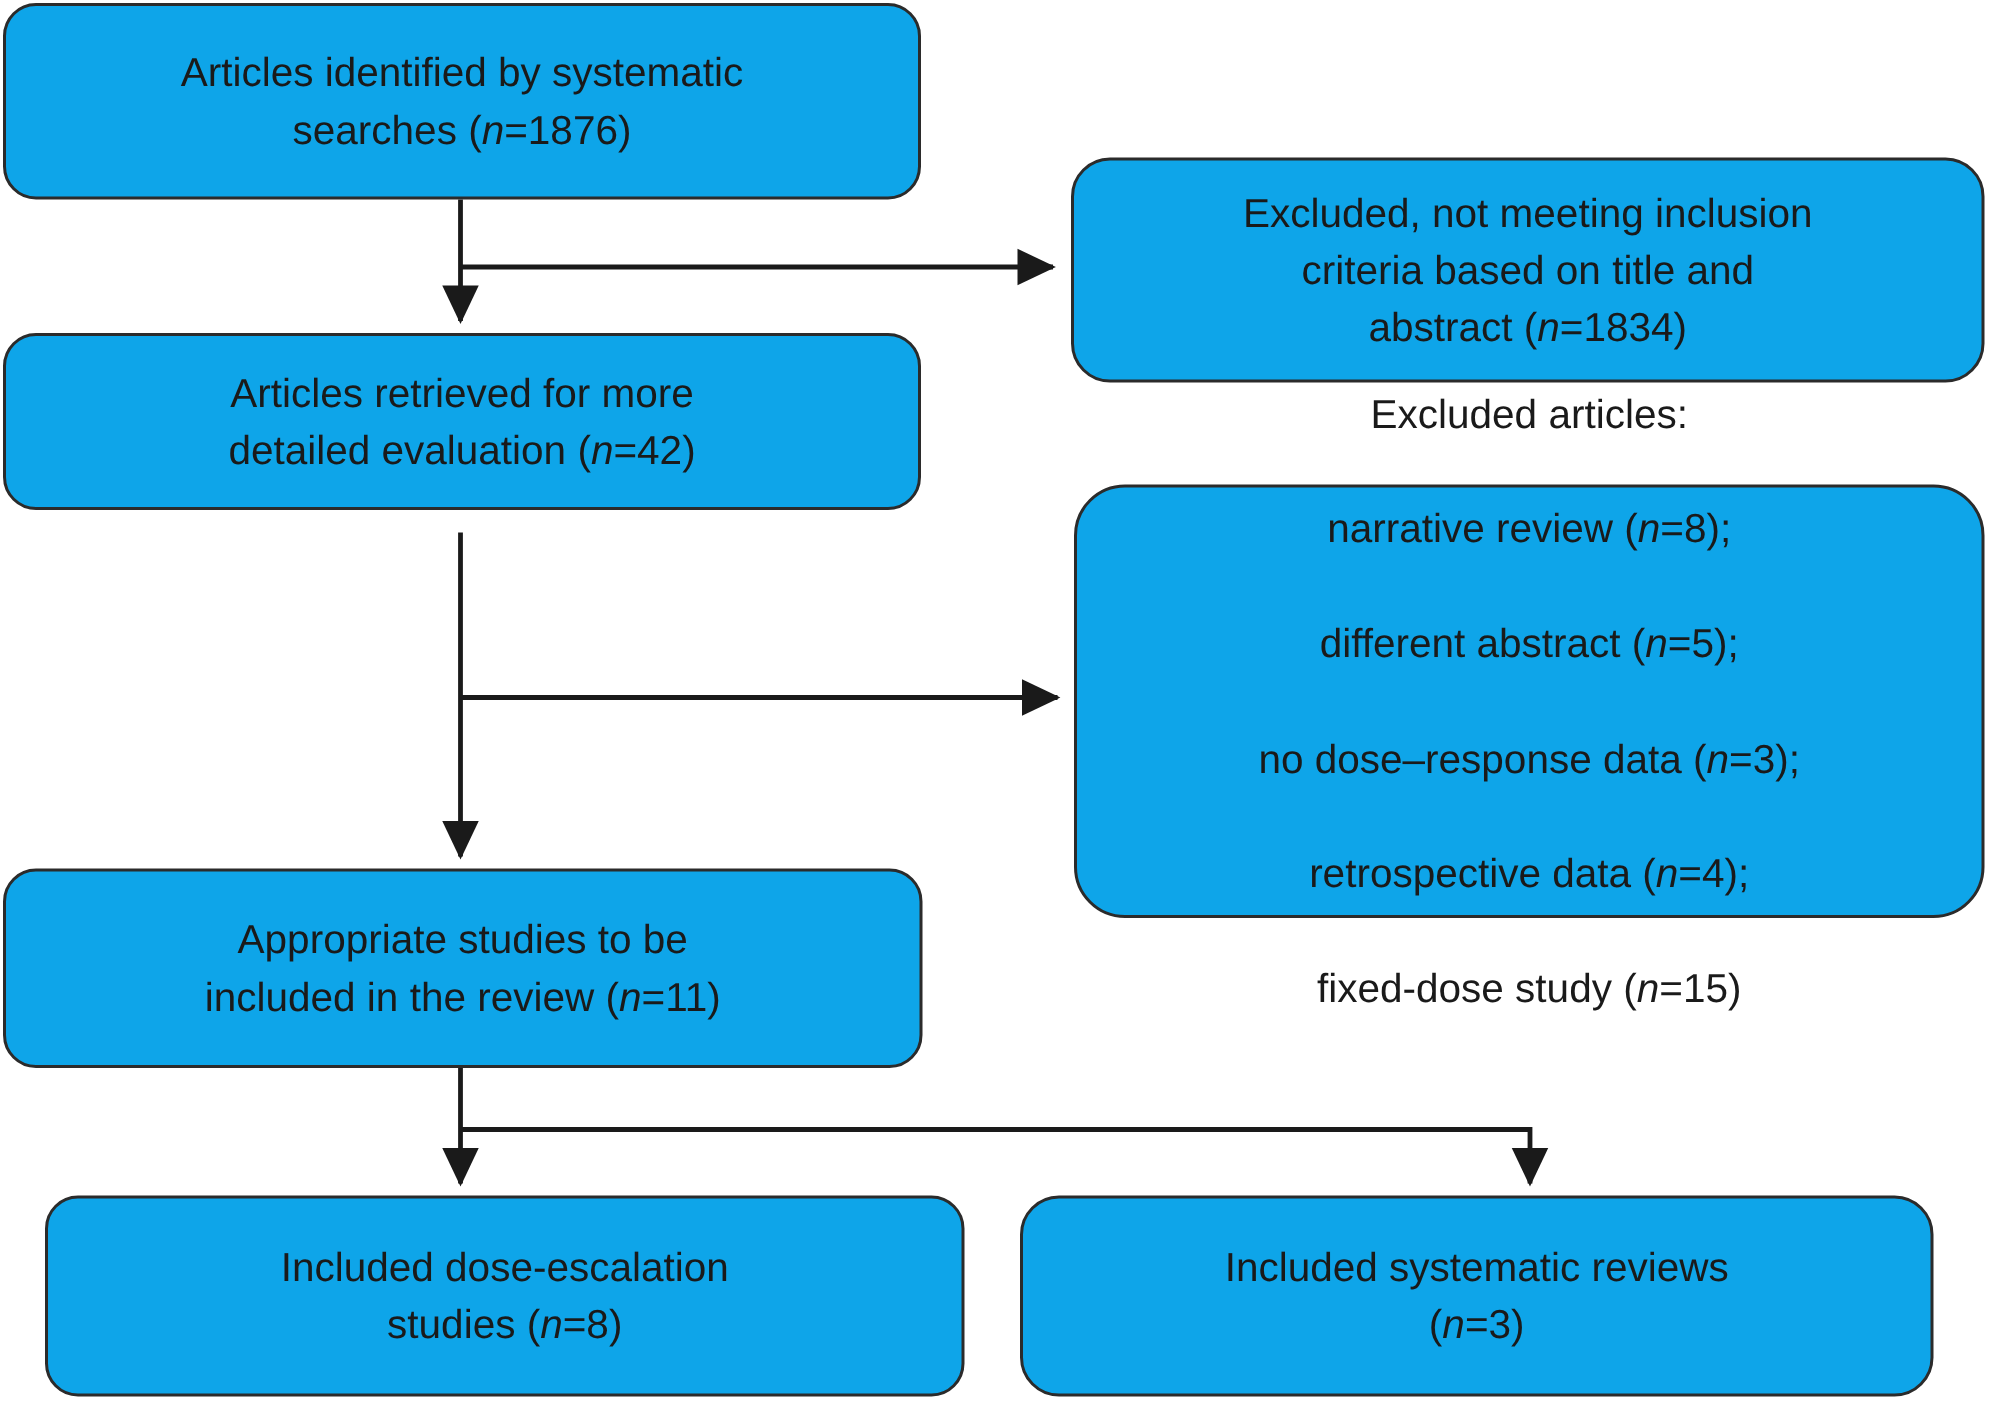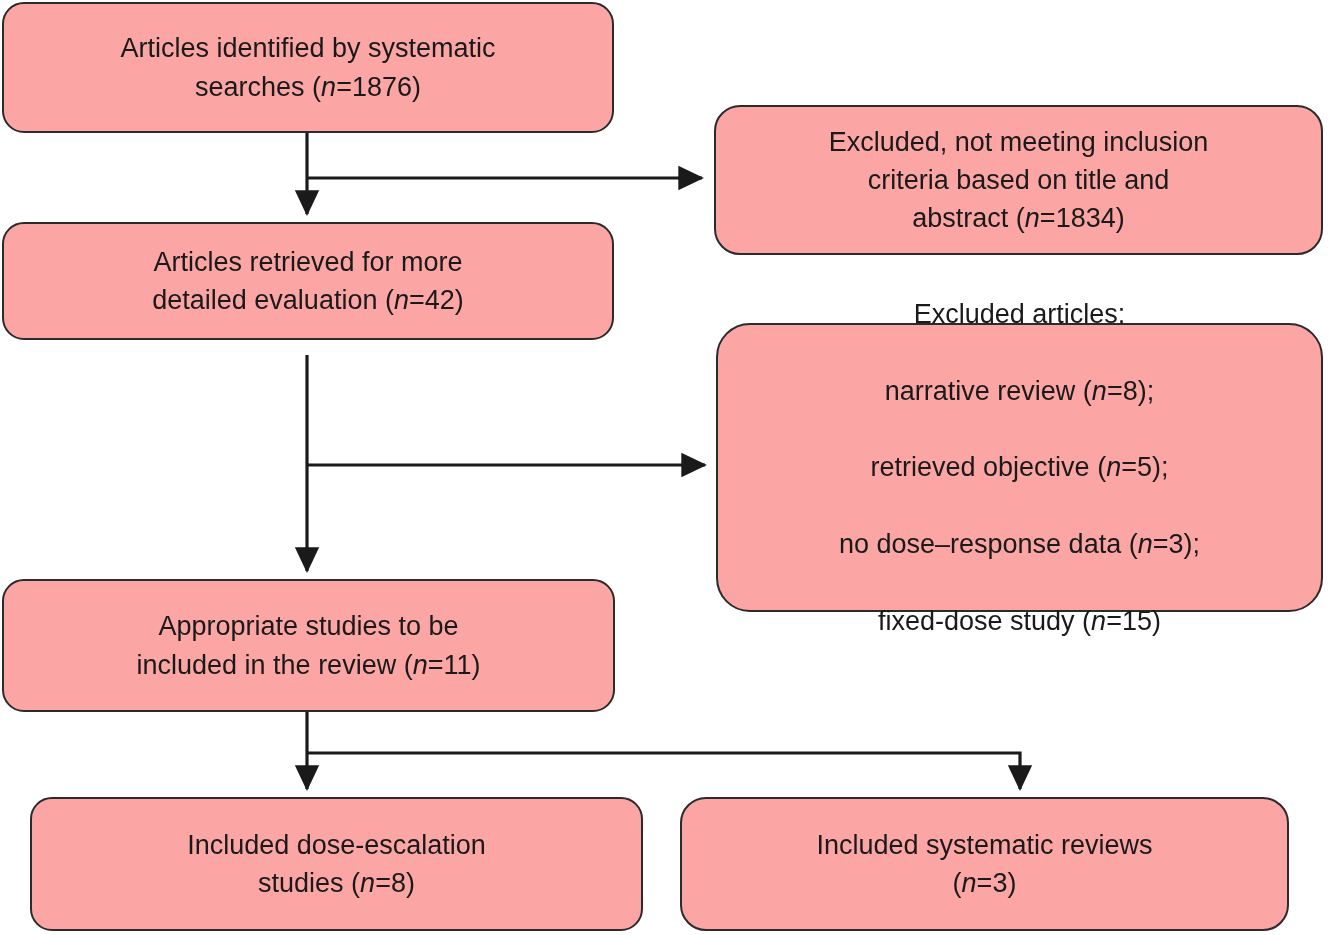--- a/index.html
+++ b/index.html
@@ -19,21 +19,21 @@
     position: absolute;
     left: 0;
     top: 0;
     width: 1330px;
     height: 935px;
   }
   .node {
     position: absolute;
     box-sizing: border-box;
     border: 2px solid #2b2b2b;
-    background: #fca5a5;
+    background: #0ea5e9;
     display: flex;
     align-items: center;
     justify-content: center;
     text-align: center;
   }
   .node-text {
     font-size: 27px;
     line-height: 1.42;
     color: #1a1a1a;
     padding: 0 18px;
@@ -91,22 +91,23 @@
 
   <div class="node" id="n-retrieved">
     <div class="node-text"><span>Articles retrieved for more
 detailed evaluation (</span><span class="it">n</span><span>=42)</span></div>
   </div>
 
   <div class="node" id="n-excluded-2">
     <div class="node-text">
       <div>Excluded articles:</div>
       <div><span>narrative review</span> (<span class="it">n</span>=<span>8</span>);</div>
-      <div><span>retrieved objective</span> (<span class="it">n</span>=<span>5</span>);</div>
+      <div><span>different abstract</span> (<span class="it">n</span>=<span>5</span>);</div>
       <div><span>no dose–response data</span> (<span class="it">n</span>=<span>3</span>);</div>
+      <div><span>retrospective data</span> (<span class="it">n</span>=<span>4</span>);</div>
       <div><span>fixed-dose study</span> (<span class="it">n</span>=<span>15</span>)</div>
     </div>
   </div>
 
   <div class="node" id="n-appropriate">
     <div class="node-text"><span>Appropriate studies to be
 included in the review (</span><span class="it">n</span><span>=11)</span></div>
   </div>
 
   <div class="node" id="n-escalation">

